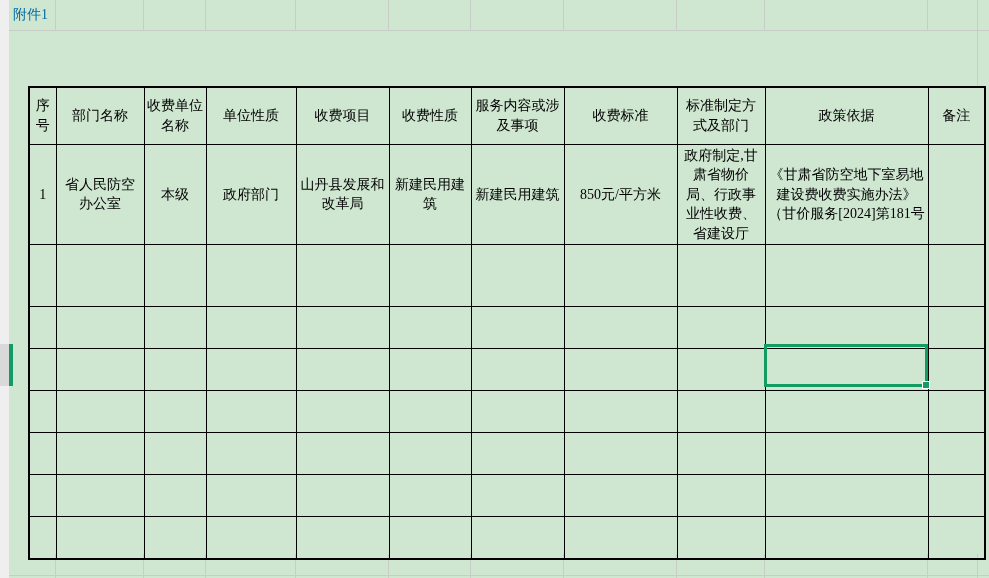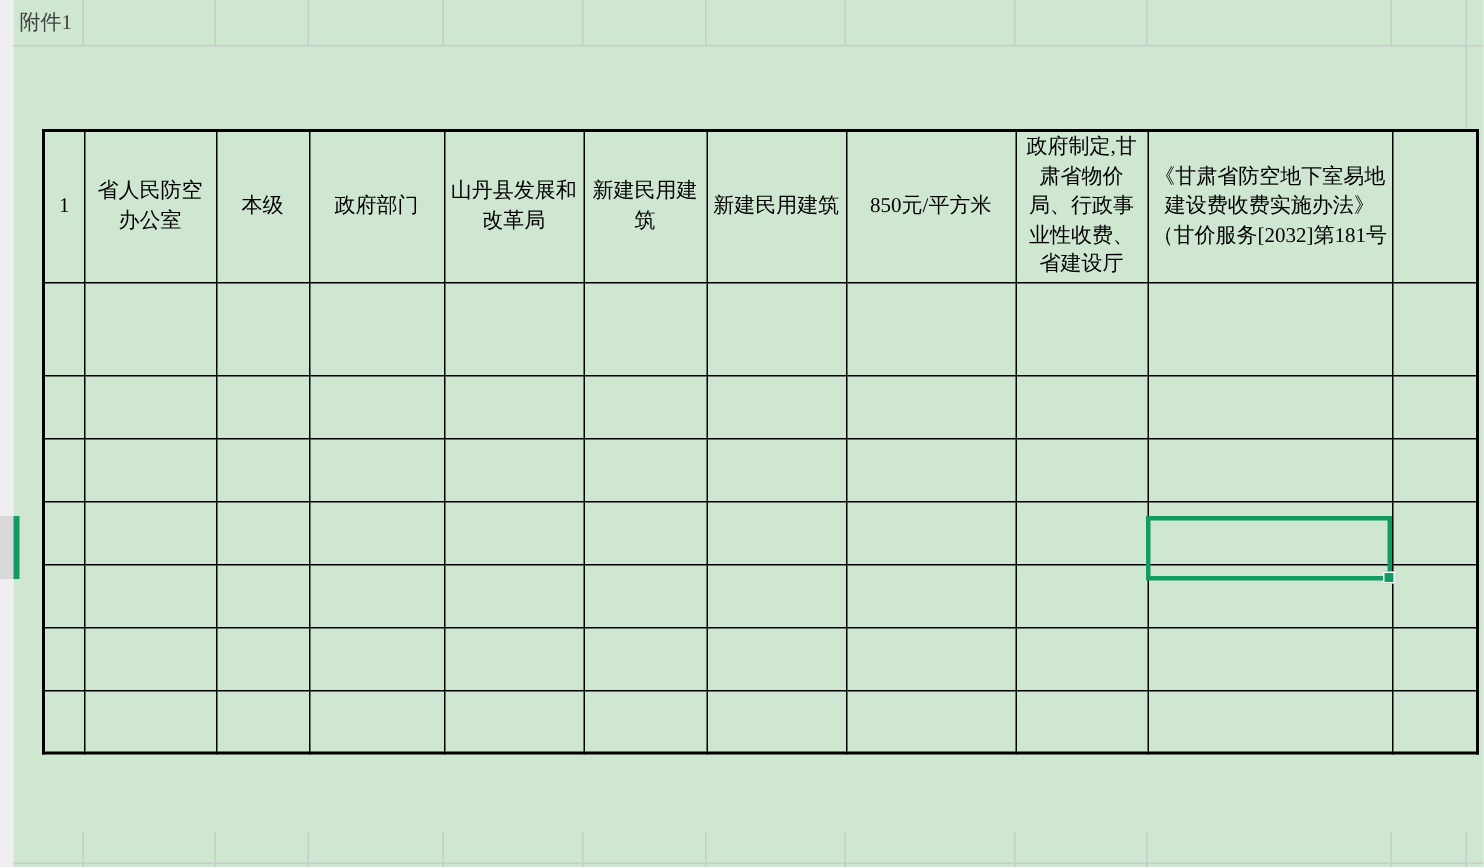--- a/index.html
+++ b/index.html
@@ -16,21 +16,21 @@
   .margin-selected { position:absolute; left:0; top:344px; width:9px; height:42px; background:#d9d9d9; }
   .row-indicator-bar { position:absolute; left:9px; top:344px; width:4px; height:42px; }
 
   
   .gl { position:absolute; background:#c6cec7; }
   .gl.v { width:1px; }
   .gl.h { height:1px; }
 
   .attachment {
     position:absolute; left:13px; top:6px; width:80px;
-    font-size:14px; color:#404040;
+    font-size:14px; color:#0369a1;
   }
 
   .title {
     position:absolute; left:28px; top:30px; width:949px; height:56px;
     display:flex; align-items:center; justify-content:center;
     font-size:27px; font-weight:bold; letter-spacing:4px; color:#000;
   }
 
   table.fee-table {
     position:absolute; left:28px; top:86px;
@@ -105,31 +105,44 @@
       <col style="width:90px">
         <col style="width:93px">
         <col style="width:82px">
       <col style="width:93px">
         <col style="width:113px">
         <col style="width:88px">
       <col style="width:163px">
         <col style="width:57px">
     </colgroup>
     <tbody>
+      <tr class="row-header">
+        <th>序号</th>
+        <th>部门名称</th>
+        <th>收费单位名称</th>
+        <th>单位性质</th>
+        <th>收费项目</th>
+        <th>收费性质</th>
+        <th>服务内容或涉及事项</th>
+        <th>收费标准</th>
+        <th>标准制定方式及部门</th>
+        <th>政策依据</th>
+        <th>备注</th>
+      </tr>
       <tr class="row-data">
         <td>1</td>
         <td>省人民防空办公室</td>
         <td>本级</td>
         <td>政府部门</td>
         <td>山丹县发展和改革局</td>
         <td>新建民用建筑</td>
         <td>新建民用建筑</td>
         <td>850元/平方米</td>
         <td>政府制定,甘肃省物价局、行政事业性收费、省建设厅</td>
-        <td>《甘肃省防空地下室易地建设费收费实施办法》（甘价服务[2032]第181号</td>
+        <td>《甘肃省防空地下室易地建设费收费实施办法》（甘价服务[2024]第181号</td>
         <td></td>
       </tr>
 
     <tr class="row-tall">
           <td></td>
           <td></td>
           <td></td>
           <td></td>
           <td></td>
           <td></td>

